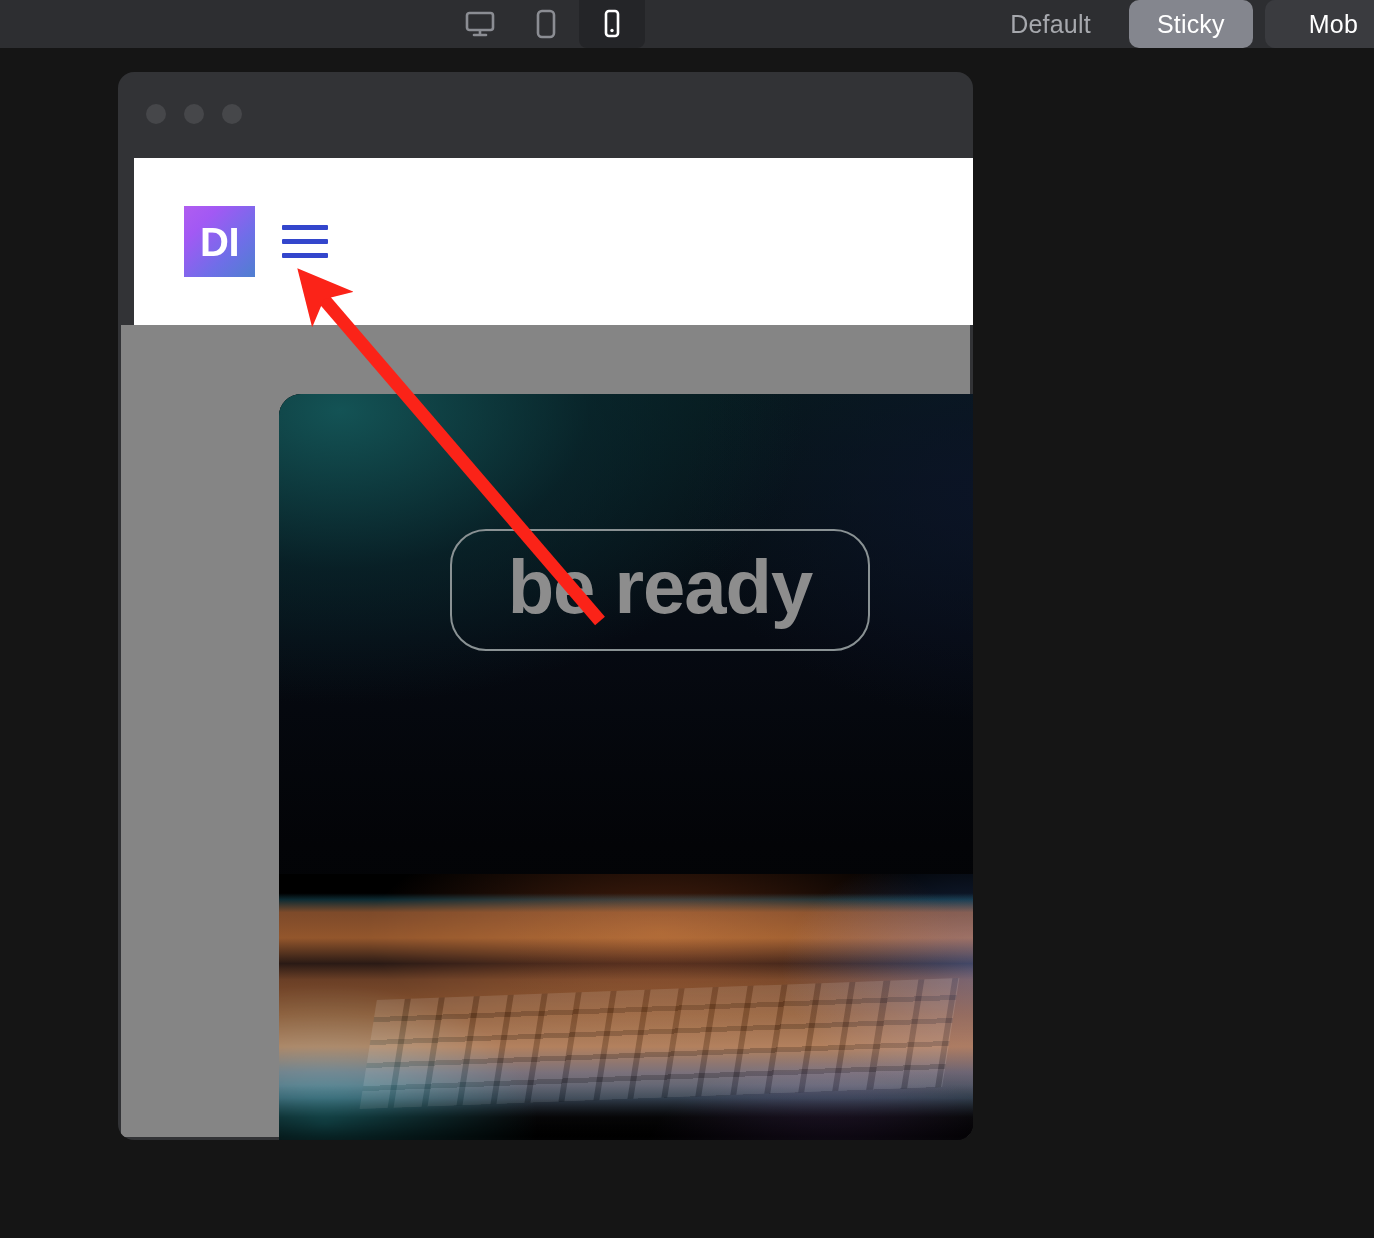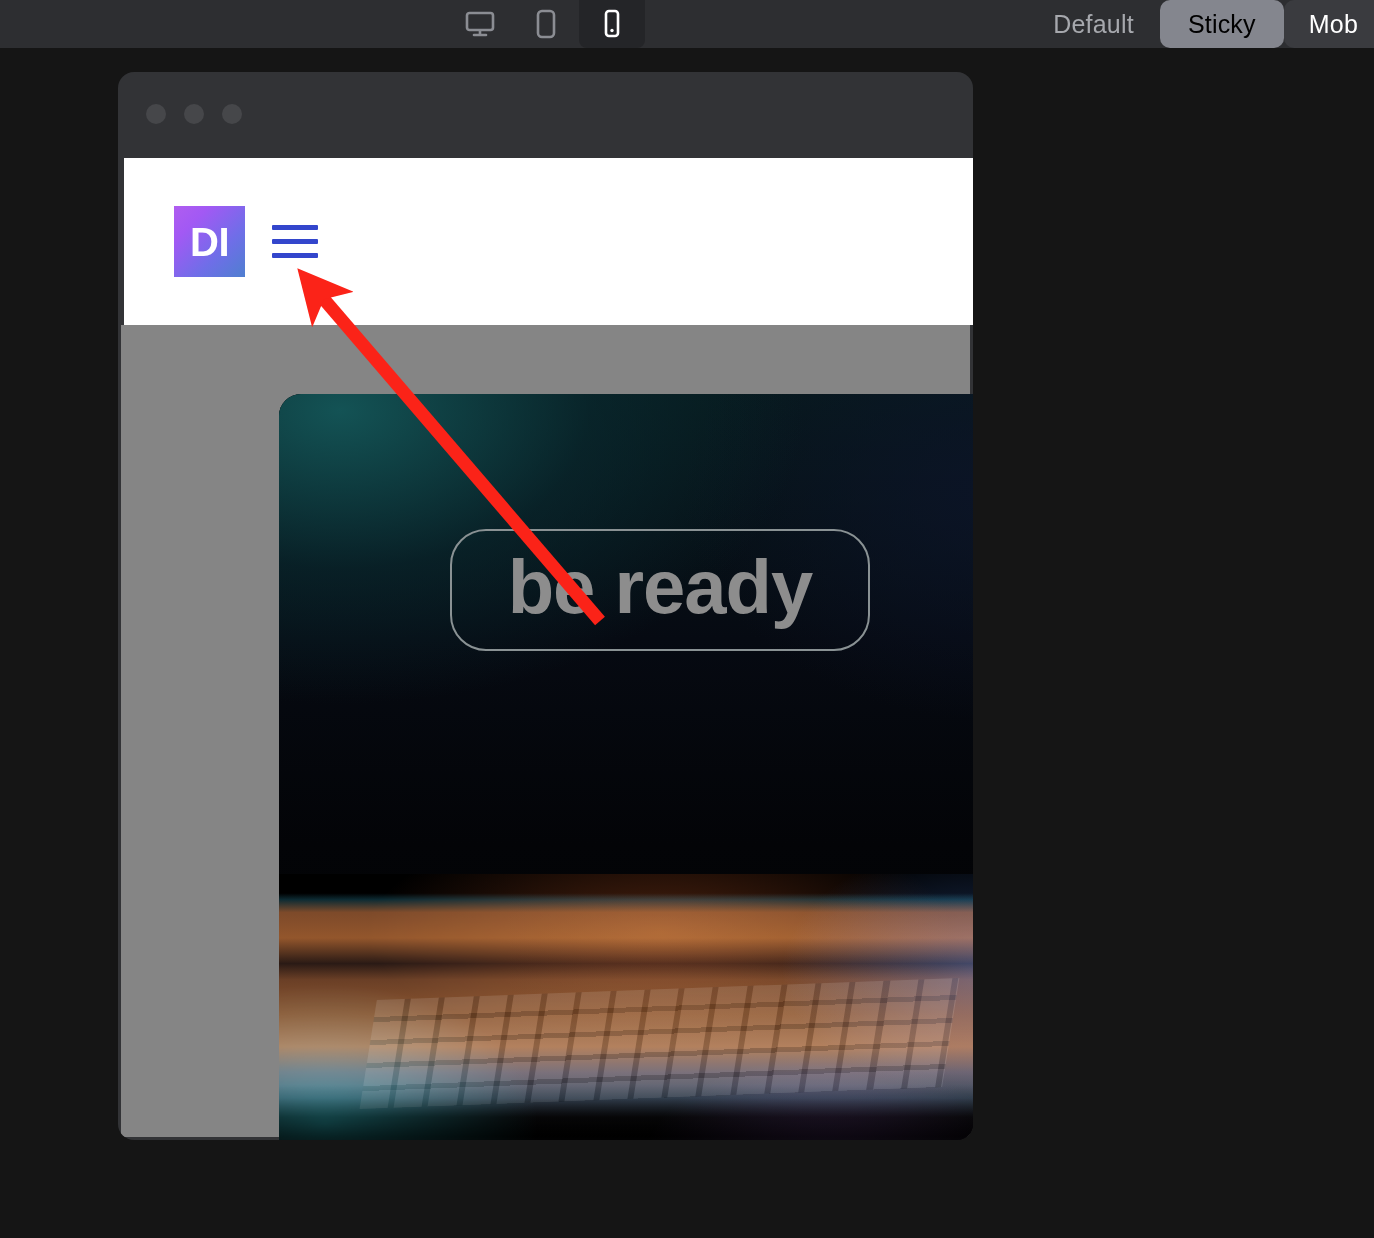--- a/index.html
+++ b/index.html
@@ -41,28 +41,28 @@
   }
   .mode-tab {
     display: flex; align-items: center; justify-content: center;
     height: 48px; padding: 0 26px;
     font-size: 25px; letter-spacing: .2px;
     color: #97999f; cursor: pointer;
     white-space: nowrap;
   }
   .mode-tab.ghost { color: #a6a8ad; }
   .mode-tab.pill {
-    background: #84868e; color: #000000;
+    background: #84868e; color: #ffffff;
     border-radius: 10px; height: 48px;
-    margin: 0; padding: 0 28px;
+    margin: 12px; padding: 0 28px;
   }
   .mode-tab.active {
     background: #3a3b3f; color: #ffffff;
     border-radius: 10px 0 0 10px;
-    padding-left: 25px; padding-right: 16px;
+    padding-left: 44px; padding-right: 16px;
   }
 
   
   .browser-frame {
     position: absolute;
     left: 118px; top: 72px;
     width: 855px; height: 1068px;
     background: #323336;
     border-radius: 16px;
     overflow: hidden;
@@ -72,21 +72,21 @@
     display: flex; gap: 18px;
   }
   .chrome-dots .dot {
     width: 20px; height: 20px; border-radius: 50%;
     background: #46474a;
   }
 
   
   .site-header {
     position: absolute;
-    left: 6px; top: 86px;
+    left: 16px; top: 86px;
     width: 1010px; height: 167px;
     background: #ffffff;
     display: flex; align-items: center;
   }
   .brand-row {
     display: flex; align-items: center; gap: 27px;
     margin-left: 50px;
   }
   .logo-tile {
     width: 71px; height: 71px;

